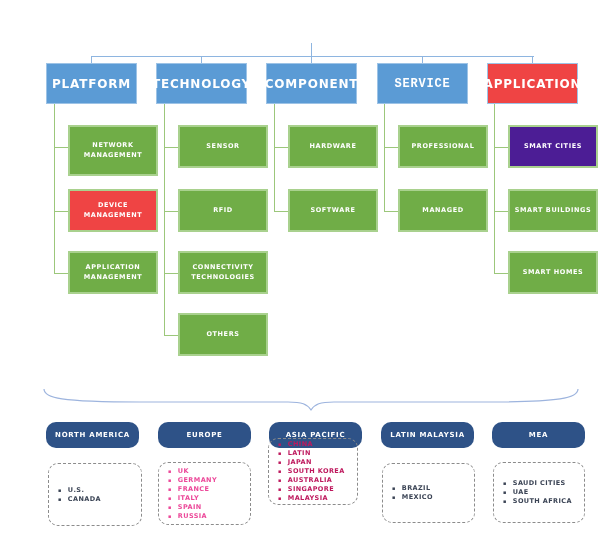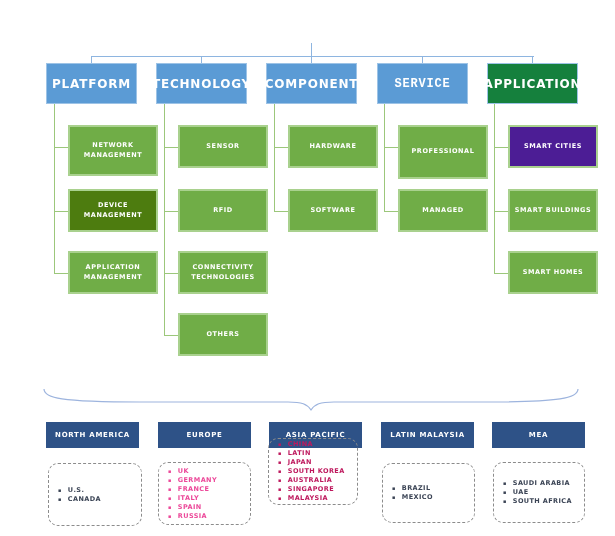--- a/index.html
+++ b/index.html
@@ -17,21 +17,21 @@
   }
   .segment-box{
     font-size:12px;letter-spacing:0.8px;
     border:1px solid #9dc3e6;
   }
   .child-box{
     font-size:6.5px;letter-spacing:0.6px;line-height:1.5;
     border:2px solid #a9d18e;padding:2px;
   }
   .region-box{
-    font-size:7px;letter-spacing:0.7px;border-radius:0;
+    font-size:7px;letter-spacing:0.7px;border-radius:10px;
   }
   .cline{position:absolute;}
   .country-panel{
     position:absolute;box-sizing:border-box;
     border:1px dashed #8c8c8c;border-radius:10px;
     display:flex;flex-direction:column;justify-content:center;
     padding:3px 2px 3px 9px;
   }
   .country-item{
     display:flex;align-items:center;gap:6px;
@@ -57,21 +57,21 @@
       <div class="cline" style="left: 91px; top: 56px; width: 1px; height: 7px; background: rgb(142, 181, 224);"></div>
       <div class="cline" style="left: 201px; top: 56px; width: 1px; height: 7px; background: rgb(142, 181, 224);"></div>
       <div class="cline" style="left: 311px; top: 56px; width: 1px; height: 7px; background: rgb(142, 181, 224);"></div>
       <div class="cline" style="left: 422px; top: 56px; width: 1px; height: 7px; background: rgb(142, 181, 224);"></div>
       <div class="cline" style="left: 532px; top: 56px; width: 1px; height: 7px; background: rgb(142, 181, 224);"></div>
       <div class="box segment-box" style="left: 46px; top: 63px; width: 91px; height: 41px; background: rgb(91, 155, 213);">PLATFORM</div>
       <div class="cline" style="left: 54px; top: 104px; width: 1px; height: 169px; background: rgb(156, 199, 123);"></div>
       <div class="cline" style="left: 54px; top: 147px; width: 14px; height: 1px; background: rgb(156, 199, 123);"></div>
       <div class="box child-box" style="left: 68px; top: 125px; width: 90px; height: 51px; background: rgb(112, 173, 71);">NETWORK MANAGEMENT</div>
       <div class="cline" style="left: 54px; top: 211px; width: 14px; height: 1px; background: rgb(156, 199, 123);"></div>
-      <div class="box child-box" style="left: 68px; top: 189px; width: 90px; height: 43px; background: #4d7c0f;">DEVICE MANAGEMENT</div>
+      <div class="box child-box" style="left: 68px; top: 189px; width: 90px; height: 43px; background: #ef4444;">DEVICE MANAGEMENT</div>
       <div class="cline" style="left: 54px; top: 273px; width: 14px; height: 1px; background: rgb(156, 199, 123);"></div>
       <div class="box child-box" style="left: 68px; top: 251px; width: 90px; height: 43px; background: rgb(112, 173, 71);">APPLICATION MANAGEMENT</div>
       <div class="box segment-box" style="left: 156px; top: 63px; width: 91px; height: 41px; background: rgb(91, 155, 213);">TECHNOLOGY</div>
       <div class="cline" style="left: 164px; top: 104px; width: 1px; height: 231px; background: rgb(156, 199, 123);"></div>
       <div class="cline" style="left: 164px; top: 147px; width: 14px; height: 1px; background: rgb(156, 199, 123);"></div>
       <div class="box child-box" style="left: 178px; top: 125px; width: 90px; height: 43px; background: rgb(112, 173, 71);">SENSOR</div>
       <div class="cline" style="left: 164px; top: 211px; width: 14px; height: 1px; background: rgb(156, 199, 123);"></div>
       <div class="box child-box" style="left: 178px; top: 189px; width: 90px; height: 43px; background: rgb(112, 173, 71);">RFID</div>
       <div class="cline" style="left: 164px; top: 273px; width: 14px; height: 1px; background: rgb(156, 199, 123);"></div>
       <div class="box child-box" style="left: 178px; top: 251px; width: 90px; height: 43px; background: rgb(112, 173, 71);">CONNECTIVITY TECHNOLOGIES</div>
@@ -79,24 +79,24 @@
       <div class="box child-box" style="left: 178px; top: 313px; width: 90px; height: 43px; background: rgb(112, 173, 71);">OTHERS</div>
       <div class="box segment-box" style="left: 266px; top: 63px; width: 91px; height: 41px; background: rgb(91, 155, 213);">COMPONENT</div>
       <div class="cline" style="left: 274px; top: 104px; width: 1px; height: 107px; background: rgb(156, 199, 123);"></div>
       <div class="cline" style="left: 274px; top: 147px; width: 14px; height: 1px; background: rgb(156, 199, 123);"></div>
       <div class="box child-box" style="left: 288px; top: 125px; width: 90px; height: 43px; background: rgb(112, 173, 71);">HARDWARE</div>
       <div class="cline" style="left: 274px; top: 211px; width: 14px; height: 1px; background: rgb(156, 199, 123);"></div>
       <div class="box child-box" style="left: 288px; top: 189px; width: 90px; height: 43px; background: rgb(112, 173, 71);">SOFTWARE</div>
       <div class="box segment-box" style="left: 377px; top: 63px; width: 91px; height: 41px; background: rgb(91, 155, 213); font-family: Liberation Mono, monospace;">SERVICE</div>
       <div class="cline" style="left: 384px; top: 104px; width: 1px; height: 107px; background: rgb(156, 199, 123);"></div>
       <div class="cline" style="left: 384px; top: 147px; width: 14px; height: 1px; background: rgb(156, 199, 123);"></div>
-      <div class="box child-box" style="left: 398px; top: 125px; width: 90px; height: 54px; background: rgb(112, 173, 71);">PROFESSIONAL</div>
+      <div class="box child-box" style="left: 398px; top: 125px; width: 90px; height: 43px; background: rgb(112, 173, 71);">PROFESSIONAL</div>
       <div class="cline" style="left: 384px; top: 211px; width: 14px; height: 1px; background: rgb(156, 199, 123);"></div>
       <div class="box child-box" style="left: 398px; top: 189px; width: 90px; height: 43px; background: rgb(112, 173, 71);">MANAGED</div>
-      <div class="box segment-box" style="left: 487px; top: 63px; width: 91px; height: 41px; background: #15803d;">APPLICATION</div>
+      <div class="box segment-box" style="left: 487px; top: 63px; width: 91px; height: 41px; background: #ef4444;">APPLICATION</div>
       <div class="cline" style="left: 494px; top: 104px; width: 1px; height: 169px; background: rgb(156, 199, 123);"></div>
       <div class="cline" style="left: 494px; top: 147px; width: 14px; height: 1px; background: rgb(156, 199, 123);"></div>
       <div class="box child-box" style="left: 508px; top: 125px; width: 90px; height: 43px; background: #4c1d95;">SMART CITIES</div>
       <div class="cline" style="left: 494px; top: 211px; width: 14px; height: 1px; background: rgb(156, 199, 123);"></div>
       <div class="box child-box" style="left: 508px; top: 189px; width: 90px; height: 43px; background: rgb(112, 173, 71);">SMART BUILDINGS</div>
       <div class="cline" style="left: 494px; top: 273px; width: 14px; height: 1px; background: rgb(156, 199, 123);"></div>
       <div class="box child-box" style="left: 508px; top: 251px; width: 90px; height: 43px; background: rgb(112, 173, 71);">SMART HOMES</div>
       <div class="box region-box" style="left: 46px; top: 422px; width: 93px; height: 26px; background: rgb(46, 82, 135);">NORTH AMERICA</div>
       <div class="country-panel" style="left: 48px; top: 463px; width: 94px; height: 63px; color: rgb(59, 68, 85);">
         <div class="country-item">
@@ -174,21 +174,21 @@
         </div>
         <div class="country-item">
           <span class="bullet">▪</span>
           <span>MEXICO</span>
         </div>
       </div>
       <div class="box region-box" style="left: 492px; top: 422px; width: 93px; height: 26px; background: rgb(46, 82, 135);">MEA</div>
       <div class="country-panel" style="left: 493px; top: 462px; width: 92px; height: 61px; color: rgb(59, 68, 85);">
         <div class="country-item">
           <span class="bullet">▪</span>
-          <span>SAUDI ARABIA</span>
+          <span>SAUDI CITIES</span>
         </div>
         <div class="country-item">
           <span class="bullet">▪</span>
           <span>UAE</span>
         </div>
         <div class="country-item">
           <span class="bullet">▪</span>
           <span>SOUTH AFRICA</span>
         </div>
       </div>

